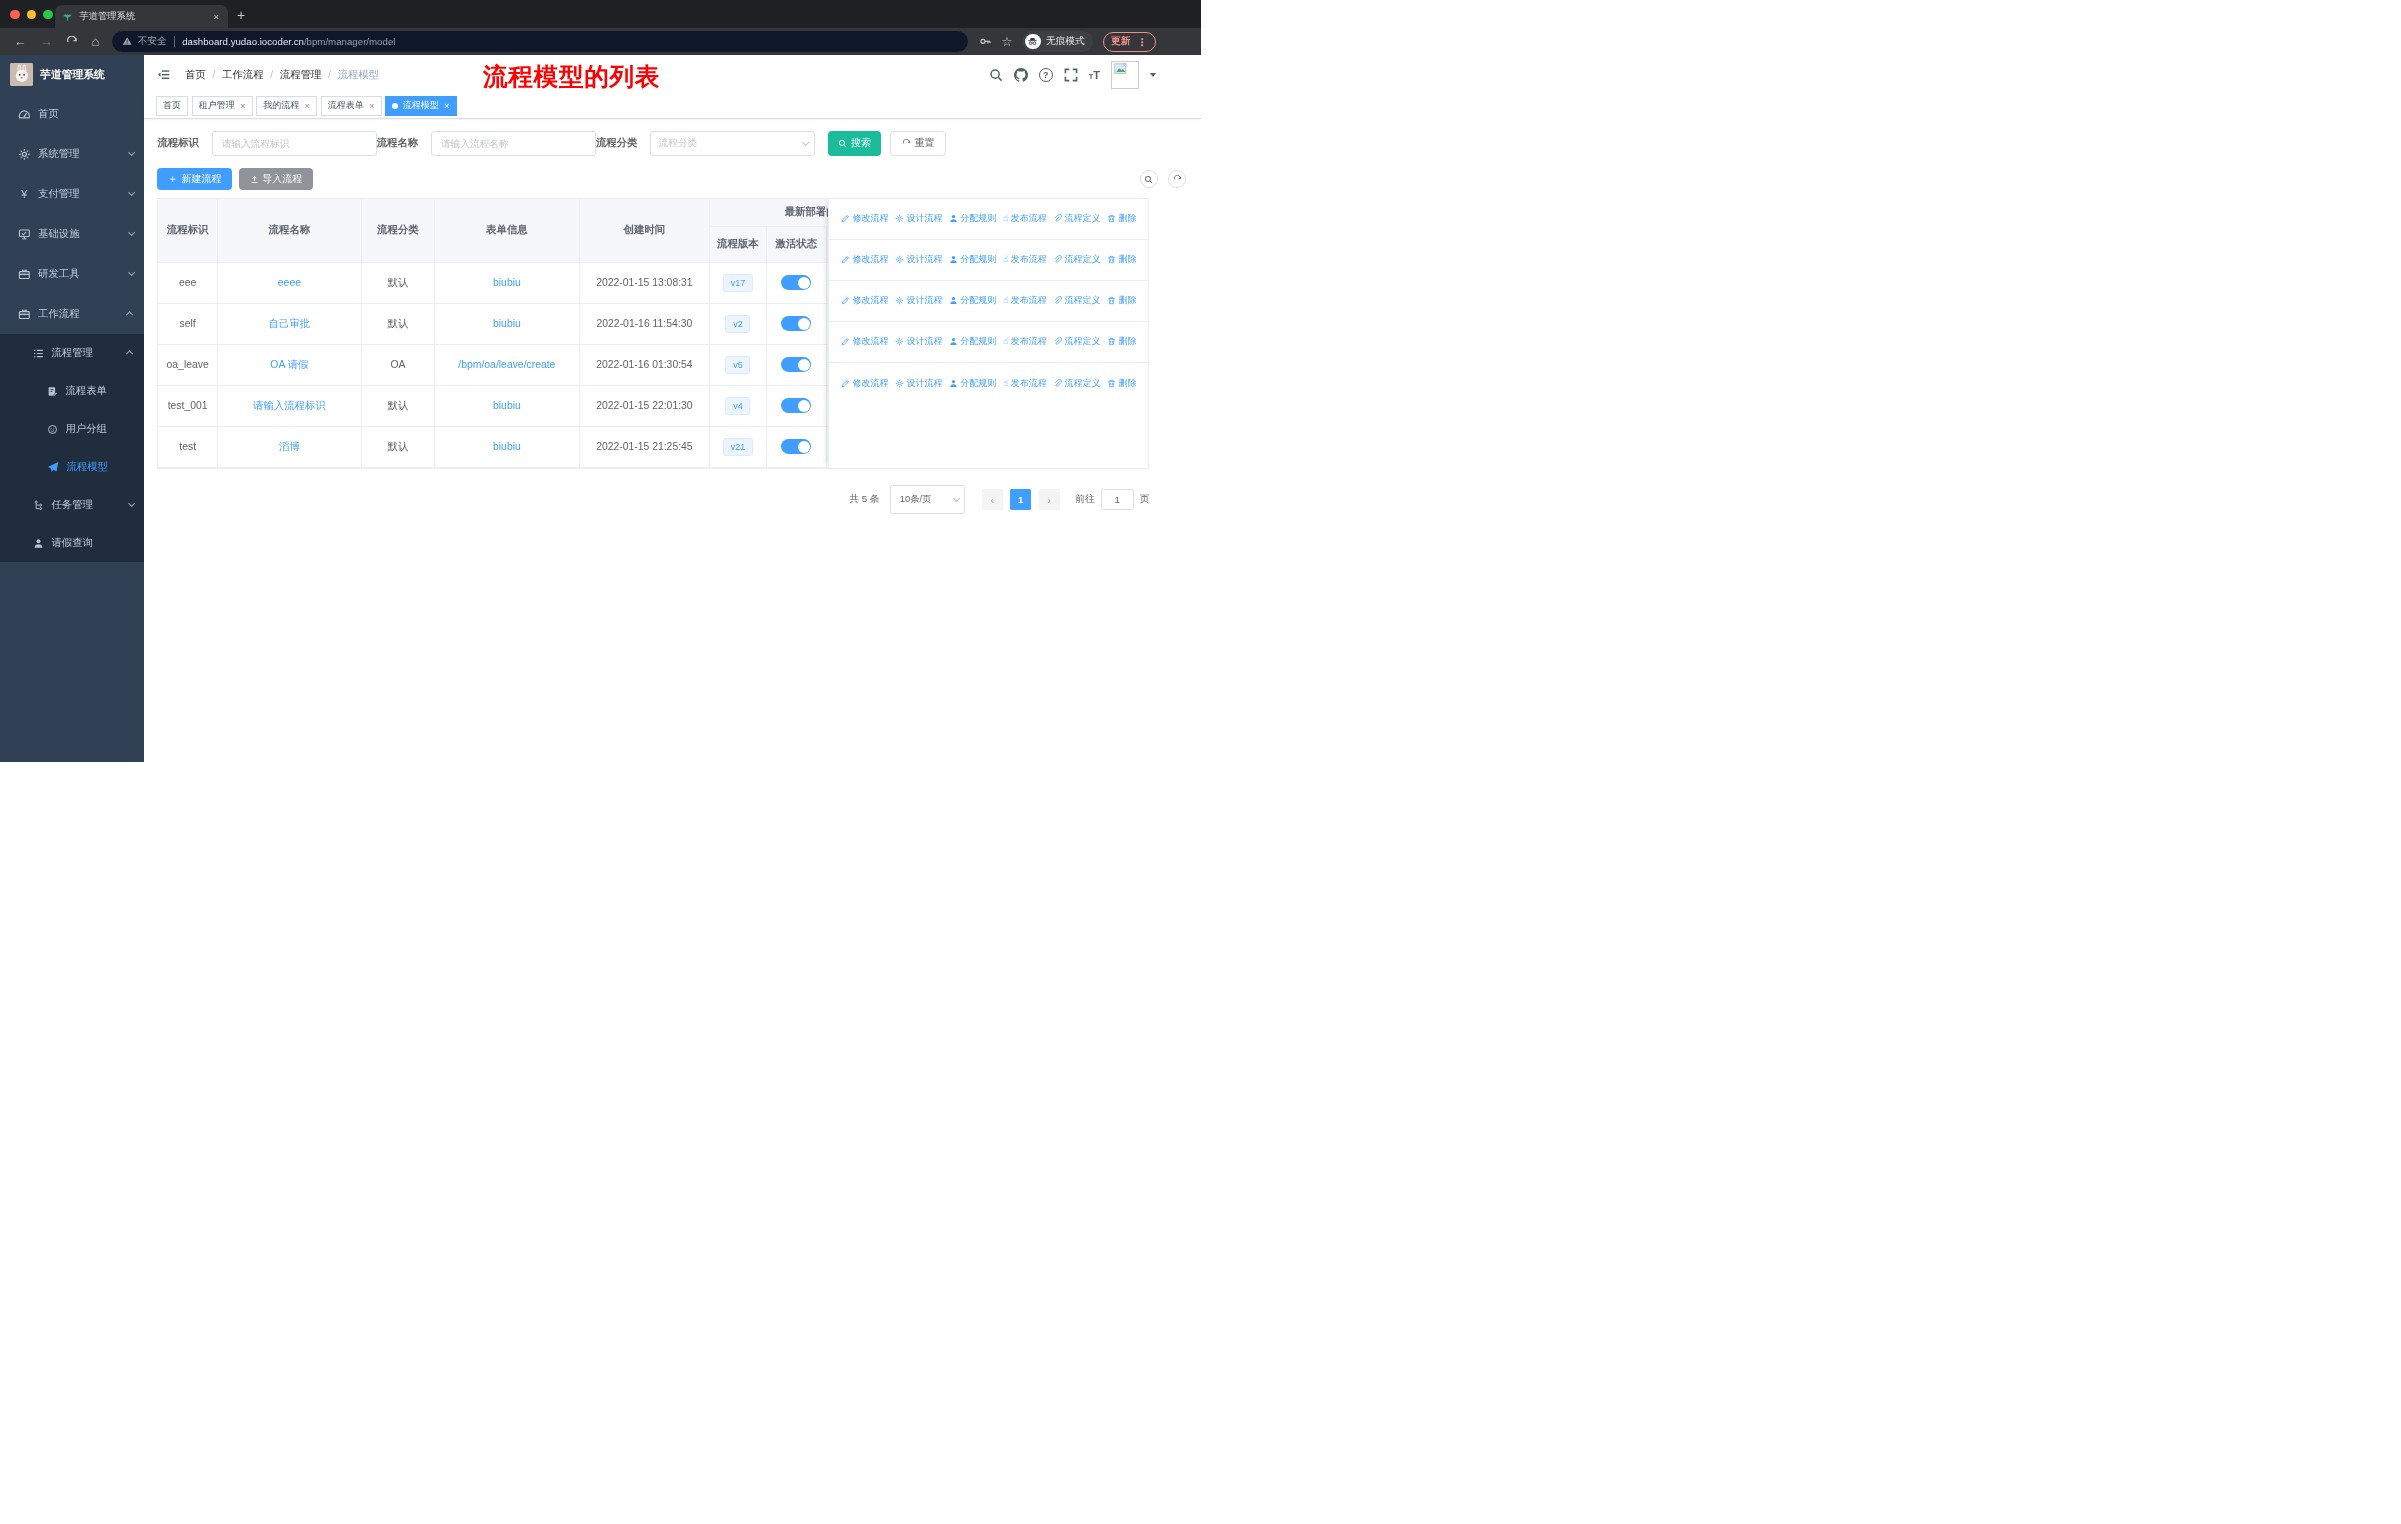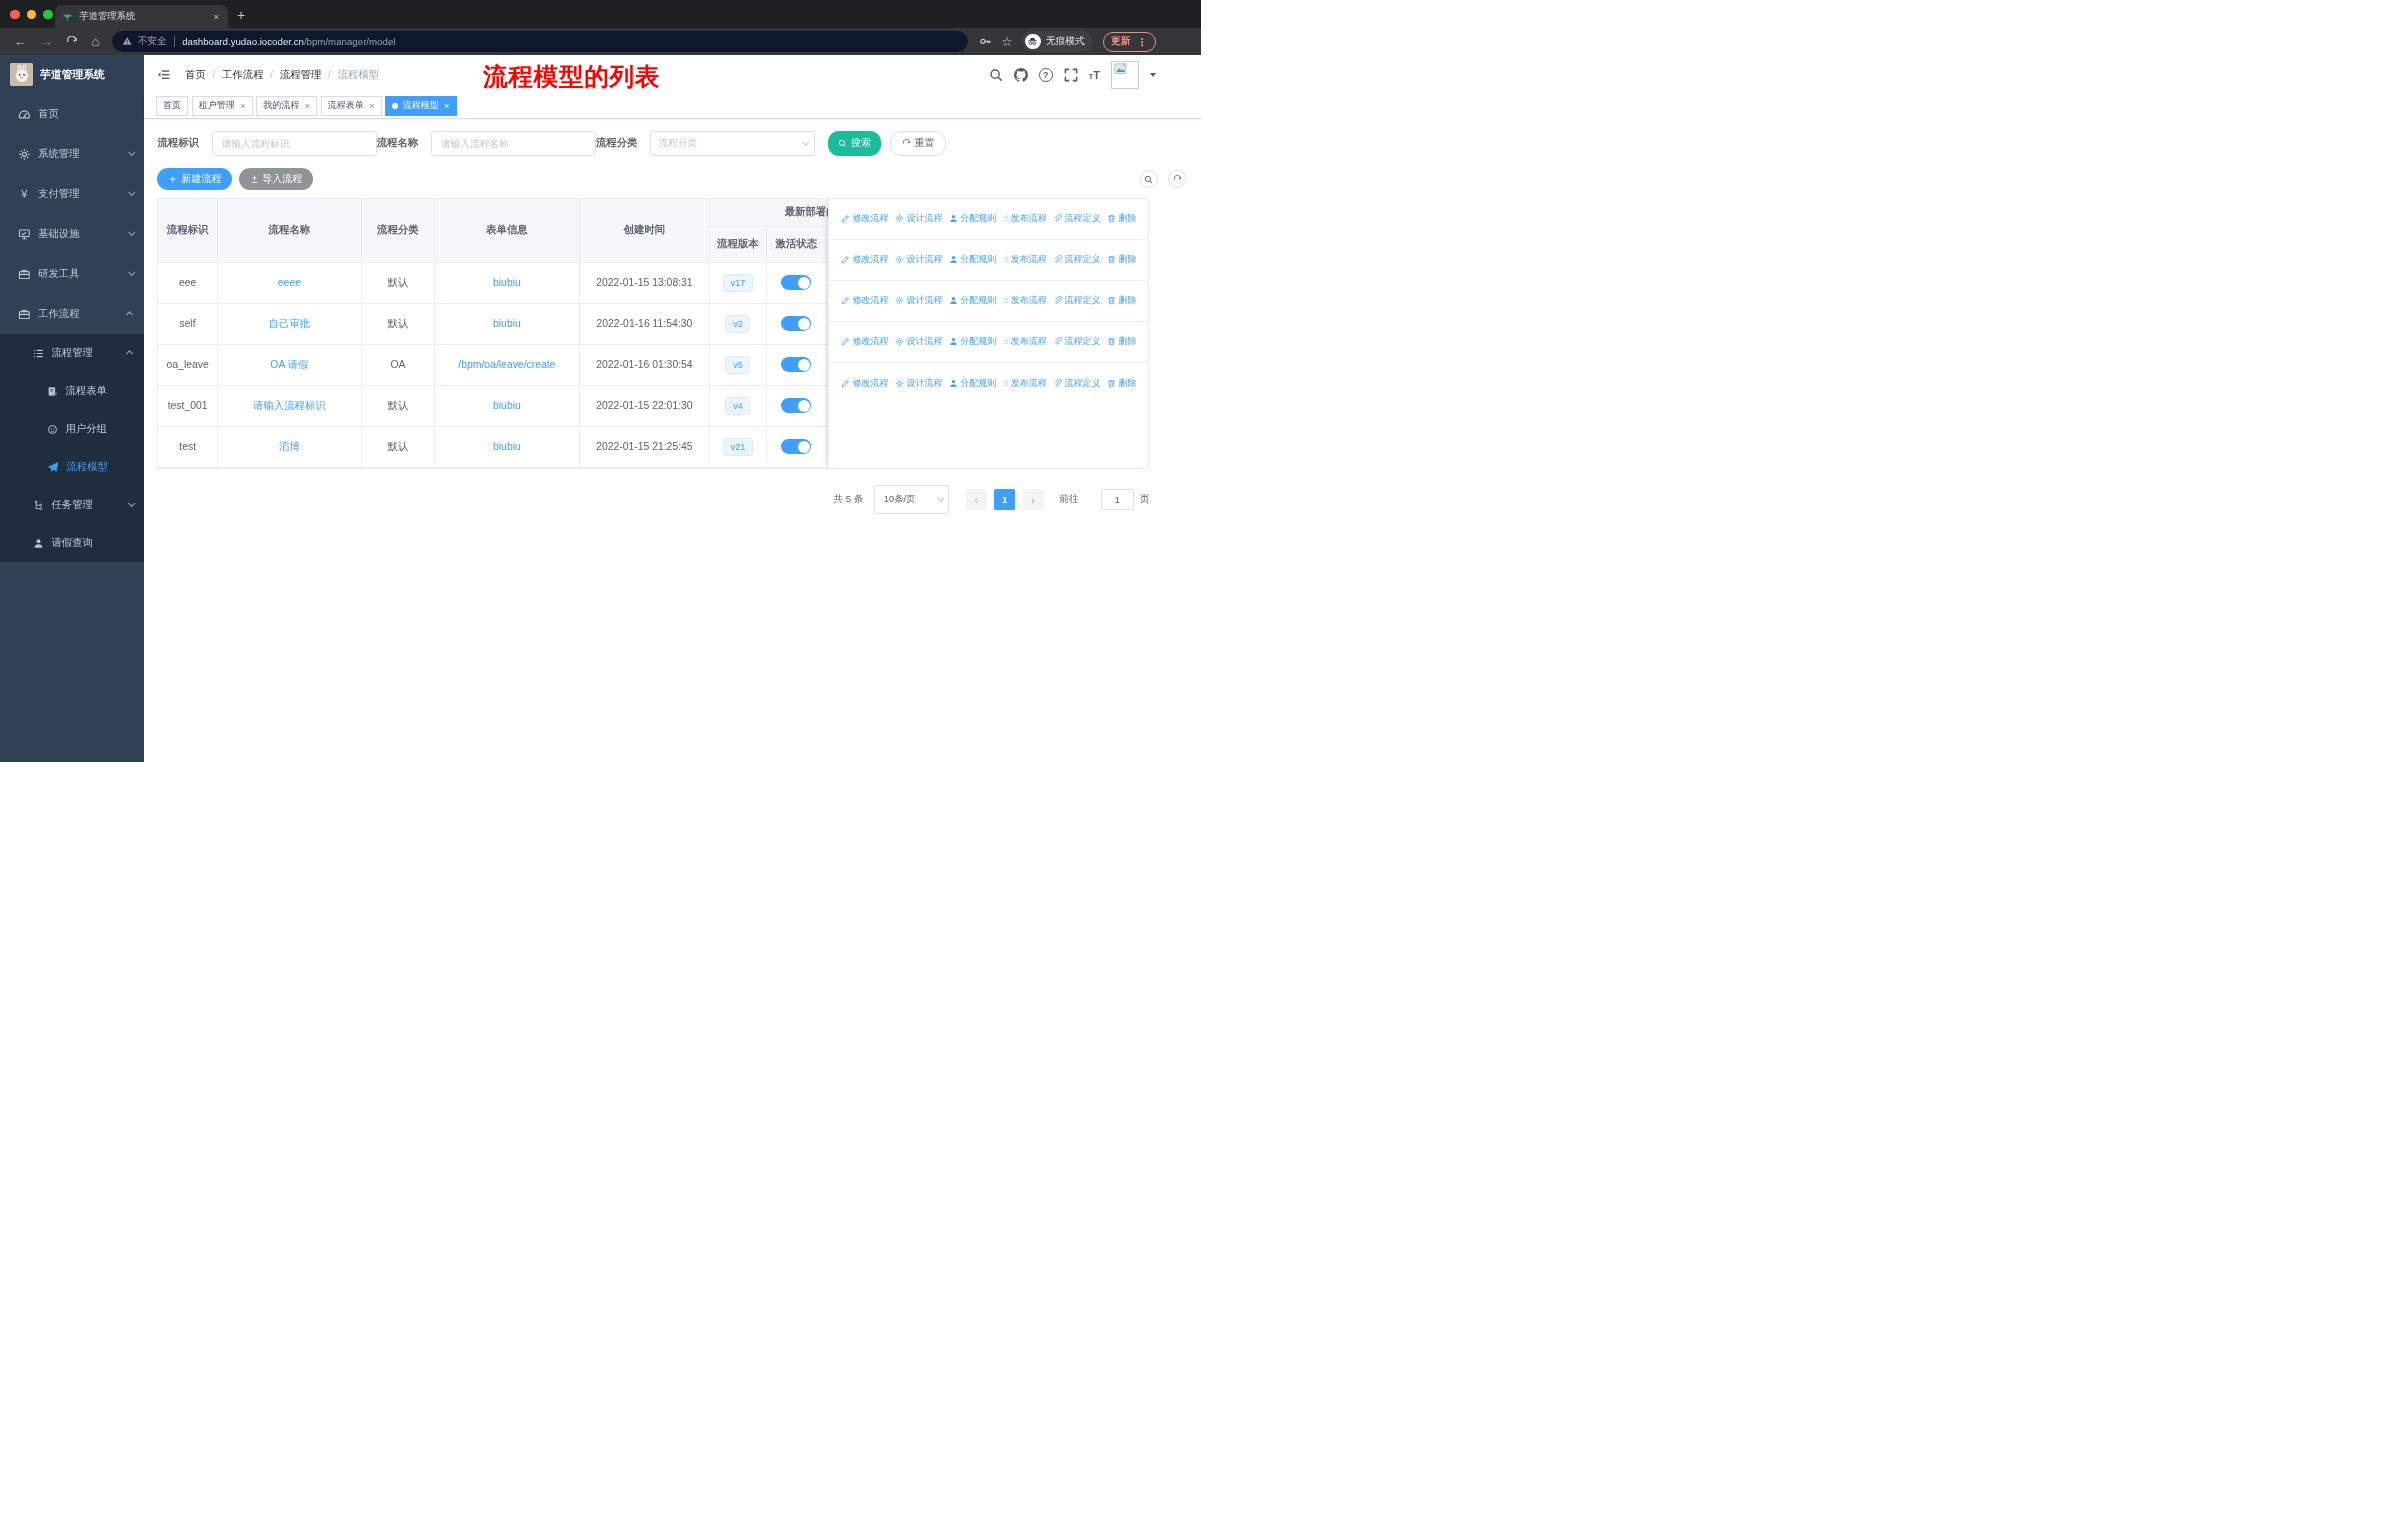--- a/index.html
+++ b/index.html
@@ -80,21 +80,21 @@
 
   
   .filters { display:flex; align-items:center; margin-bottom:12.7px; }
   .f-label { font-size:10.4px; font-weight:700; color:#606266; margin-right:12.7px; white-space:nowrap; }
   .f-input { width:165px; height:24.6px; border:0.7px solid #dcdfe6; border-radius:3px; padding:0 9px; font-size:9.7px; color:#606266;
              font-family:inherit; outline:none; margin-right:0; }
   .f-input::placeholder { color:#c0c4cc; }
   .f-select { width:165px; height:24.6px; border:0.7px solid #dcdfe6; border-radius:3px; padding:0 7.4px; display:flex; align-items:center; margin-right:12.7px; }
   .f-select .ph { color:#c0c4cc; font-size:9.7px; flex:1; }
   .schev { width:5.2px; height:5.2px; border-right:1px solid #c0c4cc; border-bottom:1px solid #c0c4cc; transform:rotate(45deg) translateY(-1.5px); }
-  .btn { height:24.6px; border-radius:11px; border:none; font-size:10px; display:inline-flex; align-items:center; justify-content:center; gap:3.7px;
+  .btn { height:24.6px; border-radius:4px; border:none; font-size:10px; display:inline-flex; align-items:center; justify-content:center; gap:3.7px;
          padding:0 10.4px; cursor:pointer; font-family:inherit; white-space:nowrap; }
   .btn-search { background:#1ABC9C; color:#fff; margin-right:9px; }
   .btn-reset { background:#fff; color:#606266; border:0.7px solid #dcdfe6; }
 
   
   .toolrow { display:flex; align-items:center; margin-bottom:7.4px; }
   .btn-create { background:#409EFF; color:#fff; height:22px; margin-right:7.4px; }
   .btn-import { background:#909399; color:#fff; height:22px; }
   .tool-circles { margin-left:auto; display:flex; gap:10.4px; padding-right:1.5px; }
   .circ { width:18px; height:18px; border:0.7px solid #dcdfe6; border-radius:50%; display:flex; align-items:center; justify-content:center; color:#606266; background:#fff; }
@@ -124,21 +124,21 @@
   .op .hglyph { font-size:9px; line-height:1; }
 
   
   .pager { width:992px; display:flex; align-items:center; justify-content:flex-end; margin-top:16.4px; font-size:9.7px; color:#606266; }
   .pg-total { margin-right:10.4px; }
   .pg-size { width:75px; height:29px; border:0.7px solid #dcdfe6; border-radius:2.2px; display:flex; align-items:center; padding:0 6px 0 9px; margin-right:13.4px; color:#606266; }
   .pg-size span { flex:1; font-size:9.3px; }
   .pg-btn { width:21px; height:21px; background:#f4f4f5; border-radius:1.5px; display:flex; align-items:center; justify-content:center;
             color:#a8abb2; font-size:11px; margin:0 3.7px; }
   .pg-page { width:21px; height:21px; background:#409EFF; color:#fff; border-radius:1.5px; display:flex; align-items:center; justify-content:center; font-weight:700; margin:0 3.7px; }
-  .pg-goto { margin-left:12px; margin-right:22px; }
+  .pg-goto { margin-left:12px; margin-right:6px; }
   .pg-input { width:33px; height:21px; border:0.7px solid #dcdfe6; border-radius:2.2px; text-align:center; font-size:9.7px; color:#606266; font-family:inherit; outline:none; margin-right:6px; }
 </style>
 </head>
 <body>
 
 <svg width="0" height="0" style="position:absolute">
   <defs>
     <symbol id="i-dash" viewBox="0 0 16 16">
         <path d="M2.2 12.5a6.3 6.3 0 1111.6 0z" fill="none" stroke="currentColor" stroke-width="1.5"></path>
         <path d="M8 10.5L11 6.6" stroke="currentColor" stroke-width="1.5"></path>

